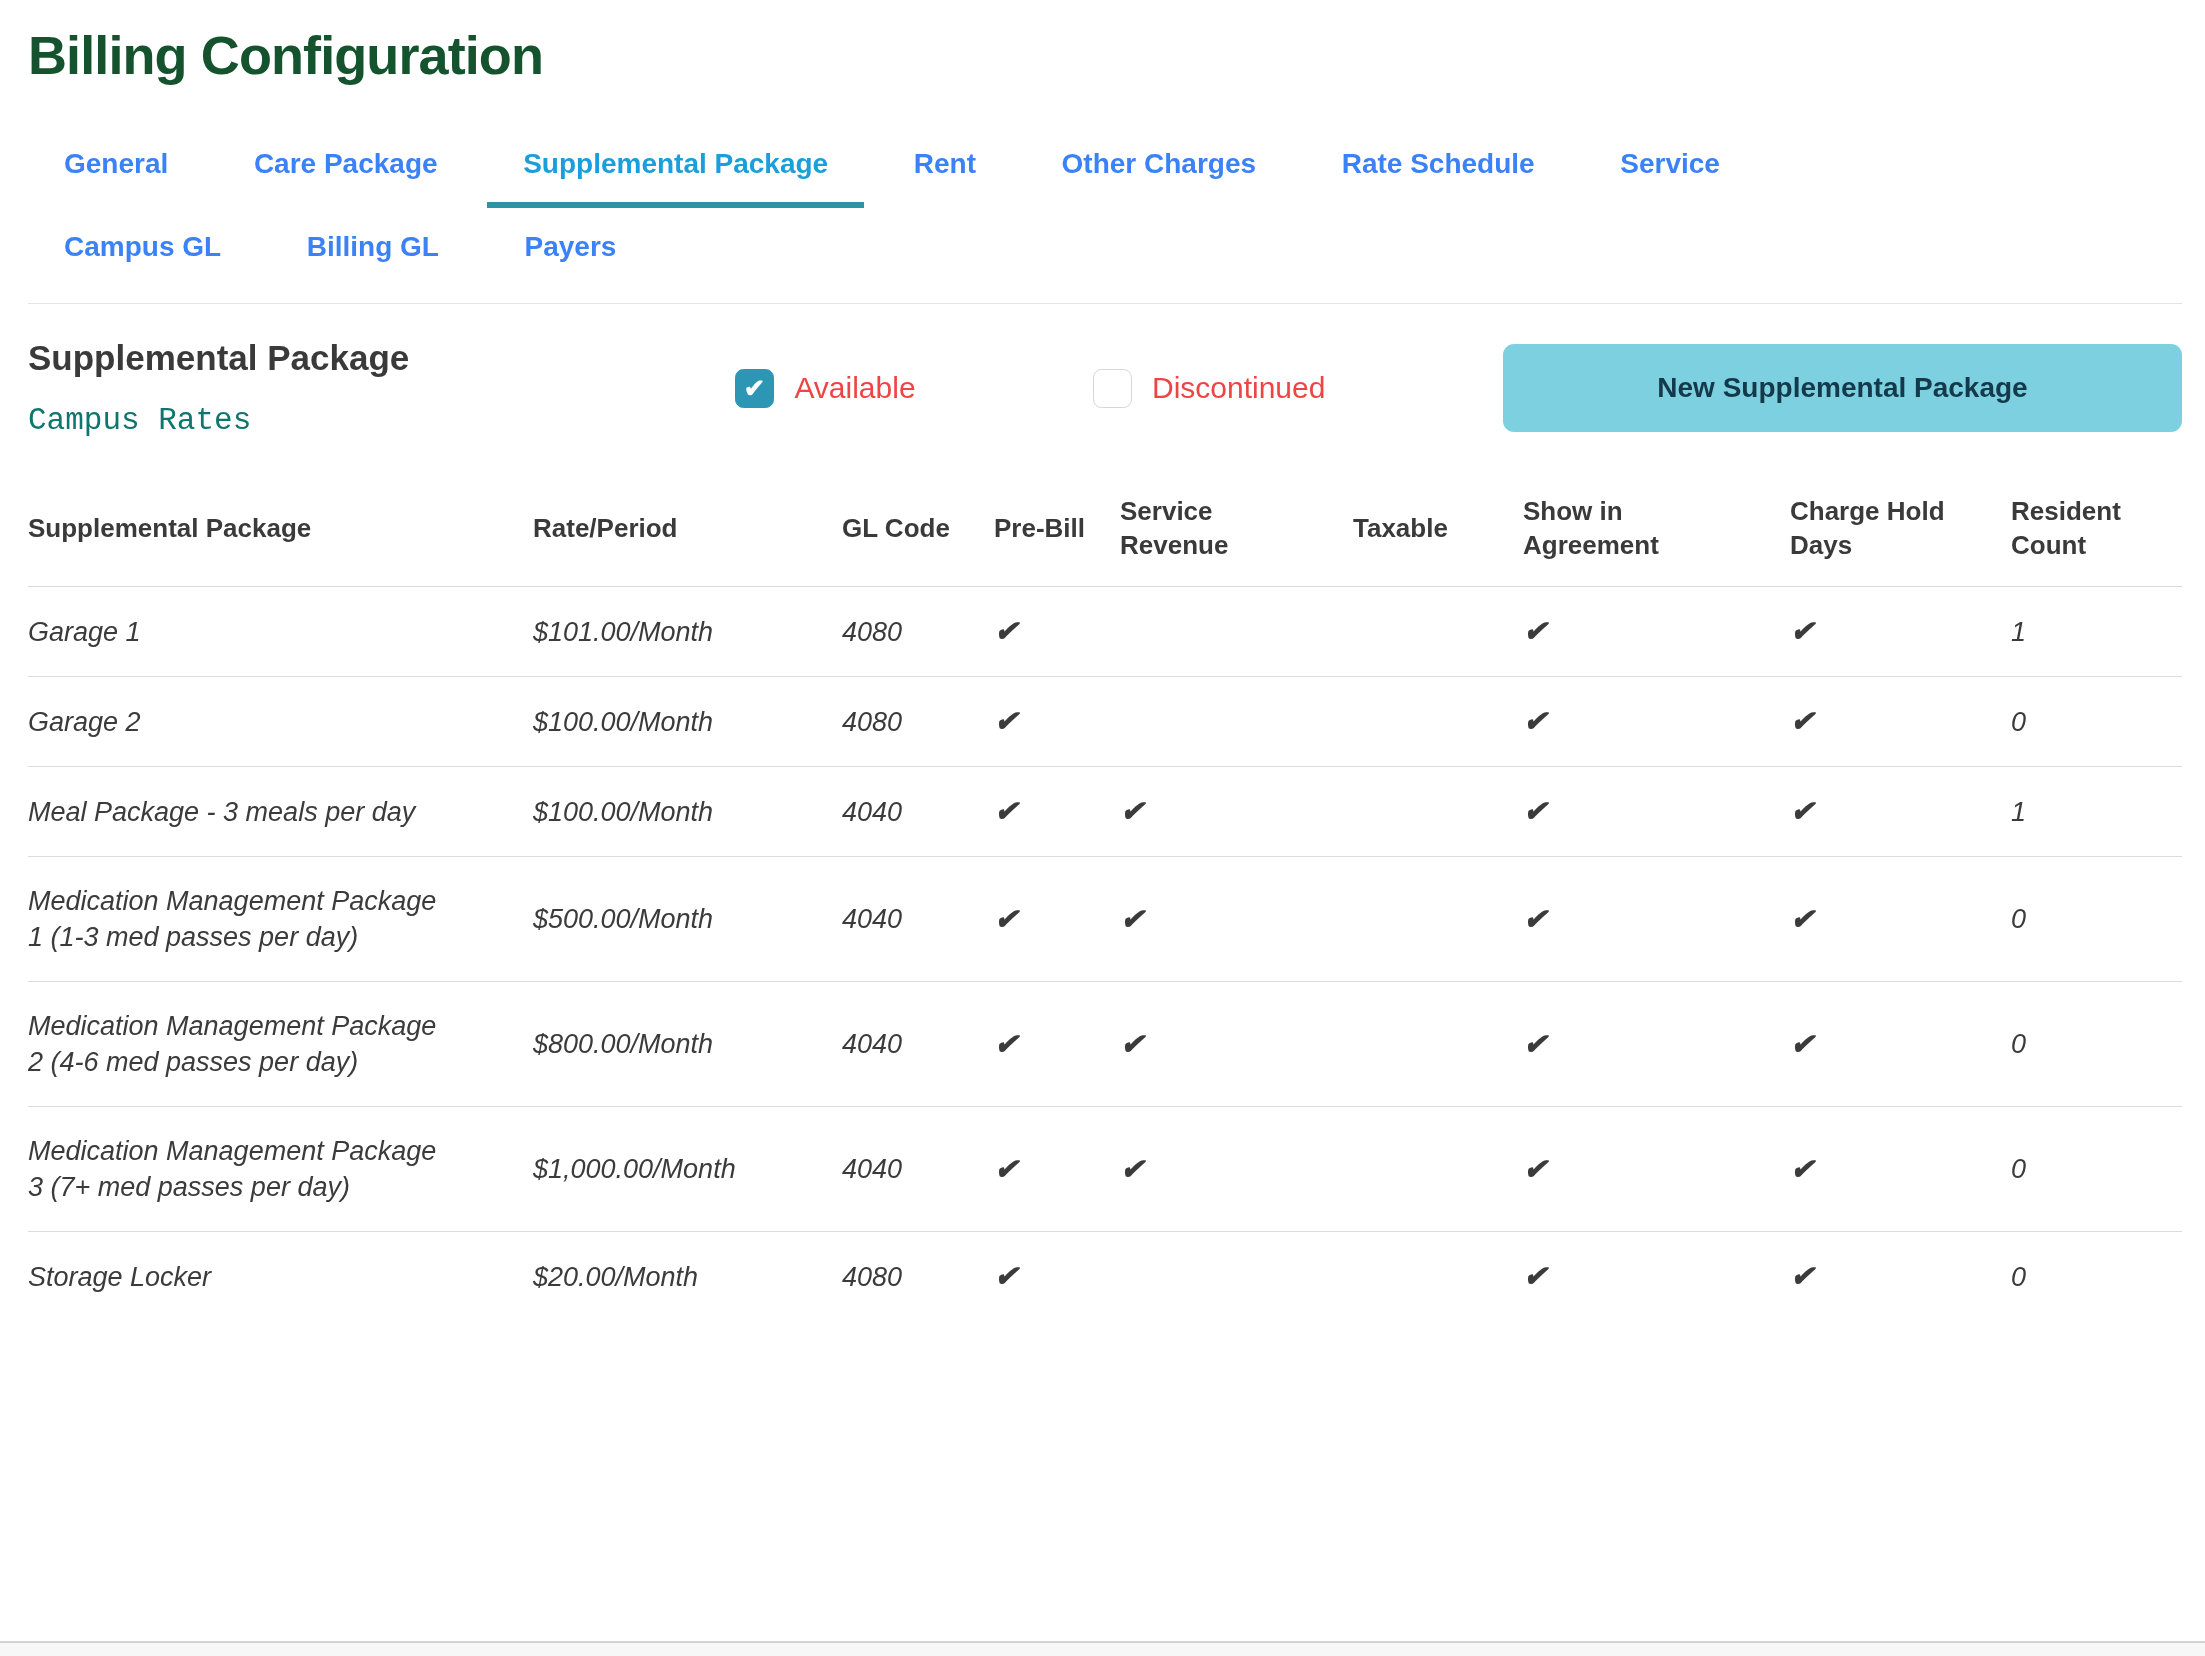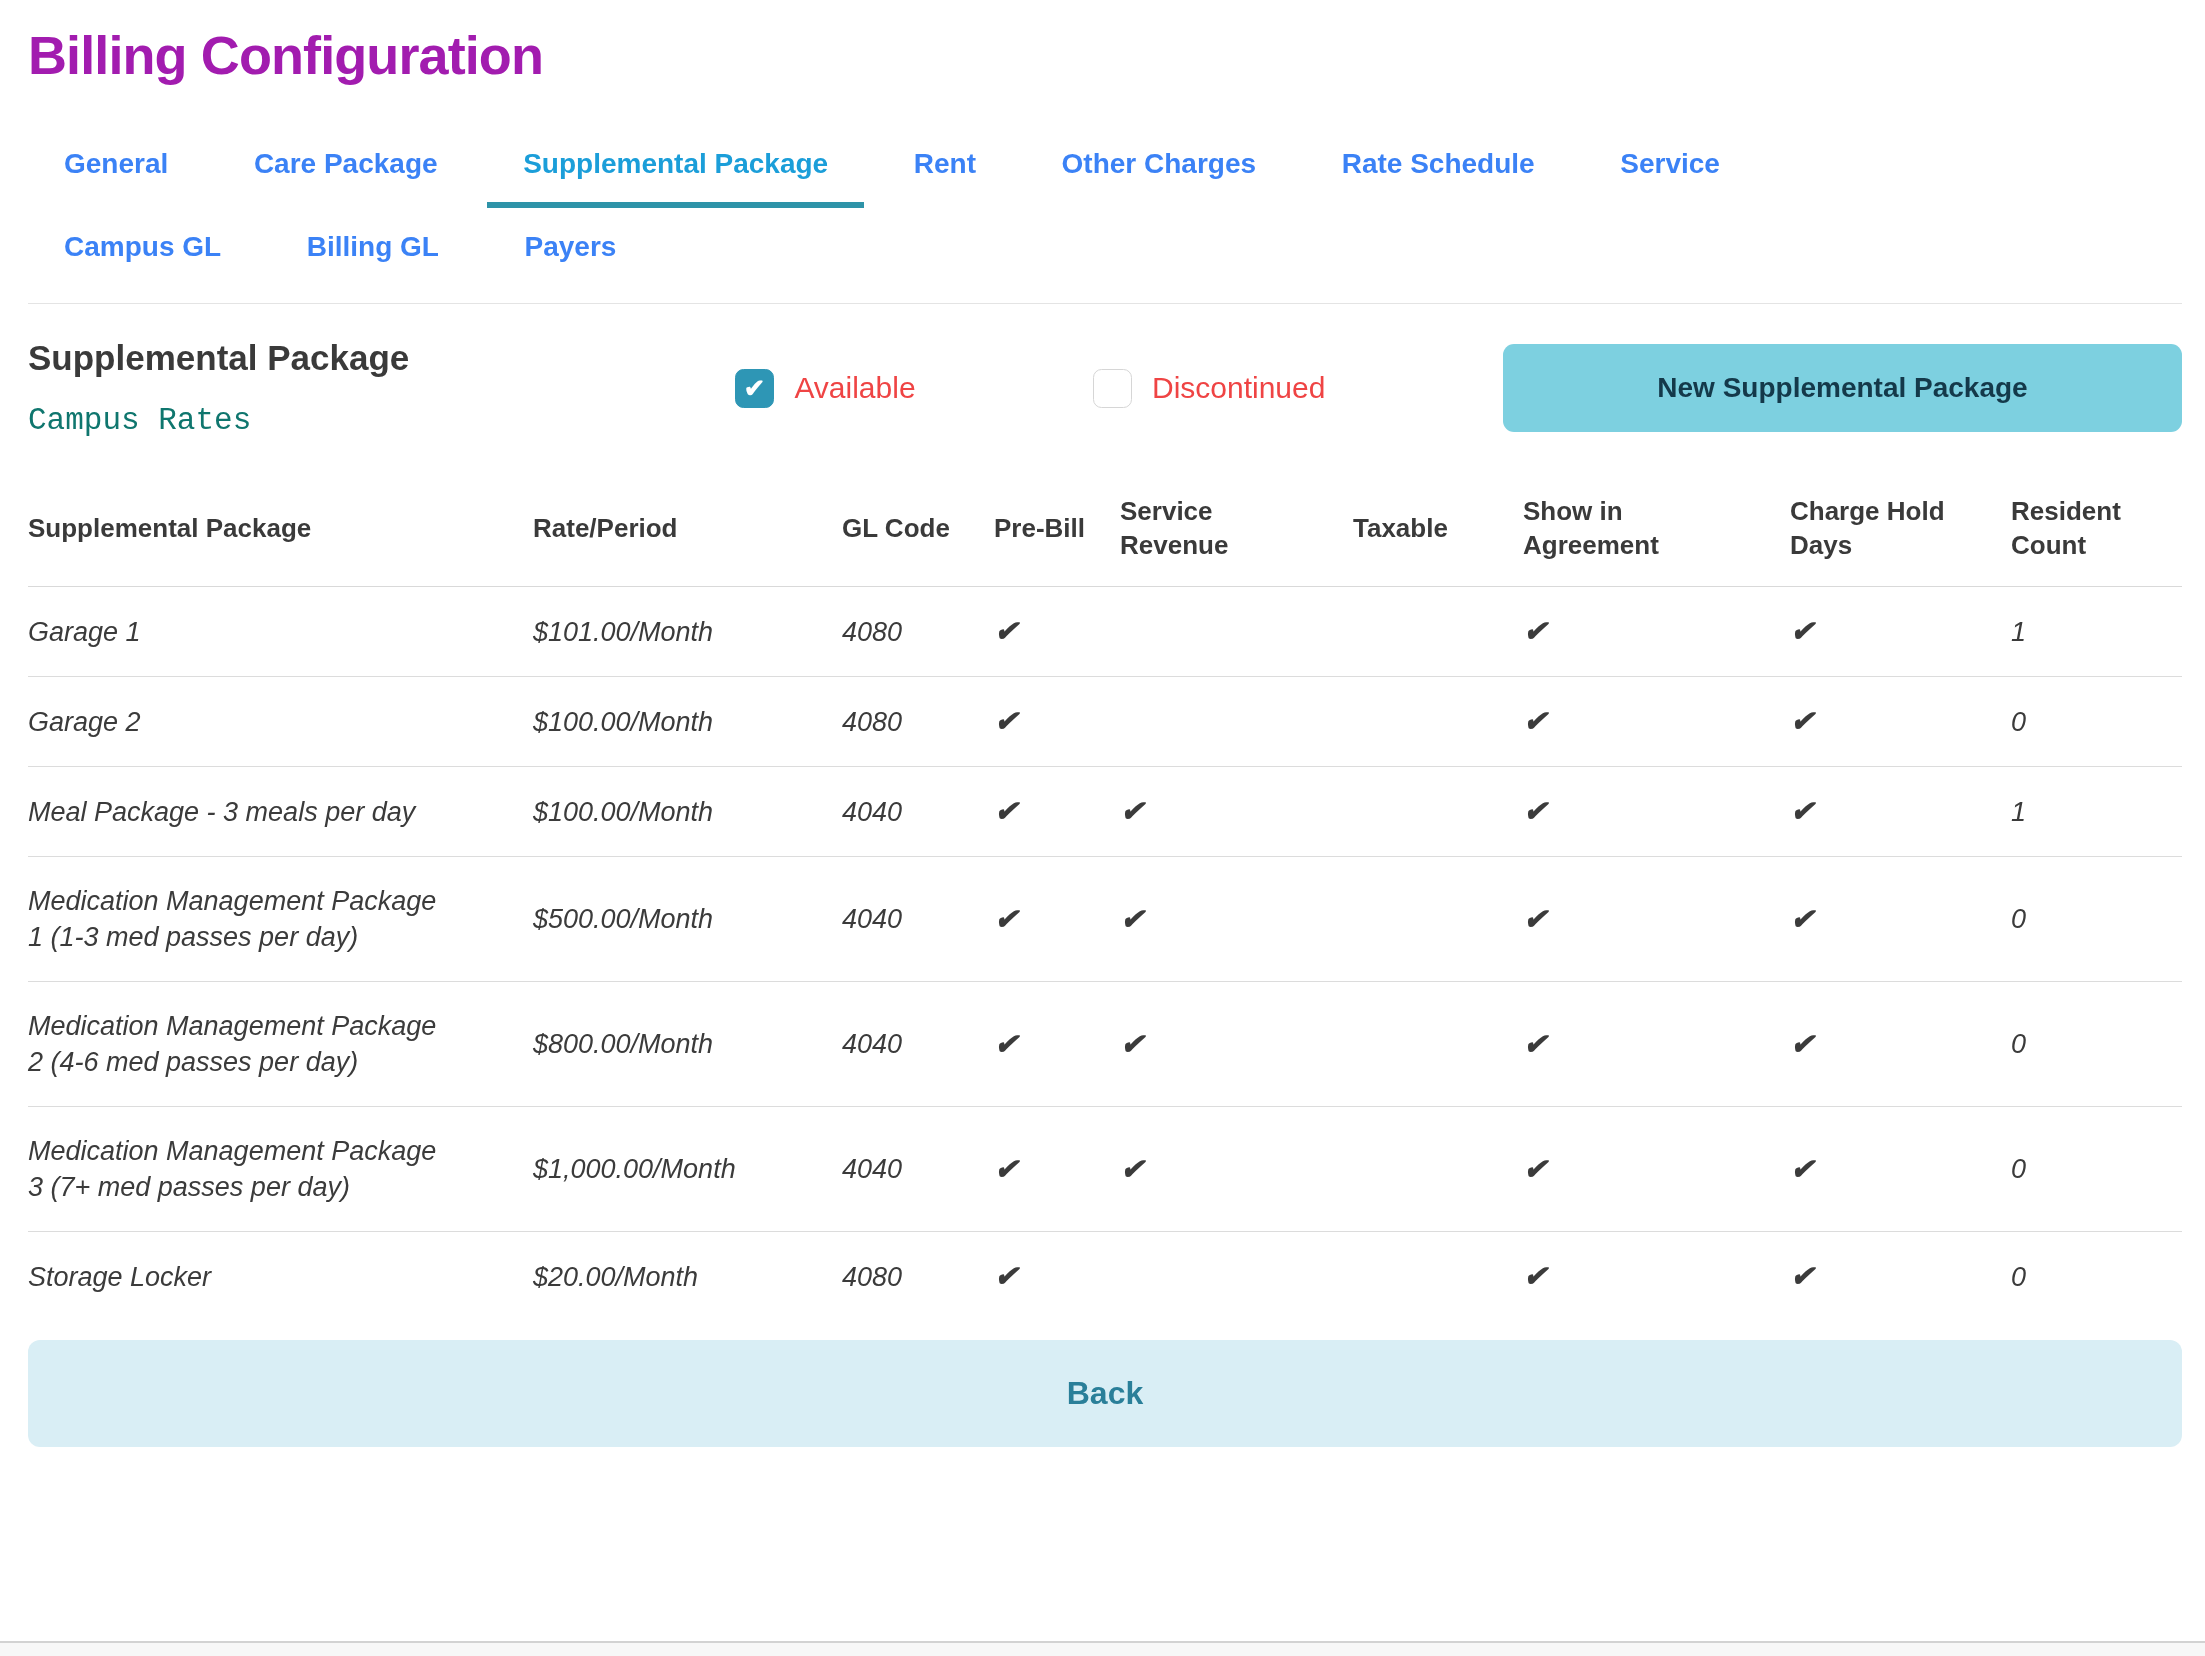--- a/index.html
+++ b/index.html
@@ -1,21 +1,21 @@
 <!DOCTYPE html>
 <html style="font-size:13.6px"><head>
 <meta charset="utf-8">
 <style>
   * { margin:0; padding:0; box-sizing:border-box; }
   html,body { background:#ffffff; }
   body { font-family:"Liberation Sans", sans-serif; color:#3b3b3b; }
   .page { position:relative; width:2205px; height:1656px; background:#fff; overflow:hidden; padding:24px 23px 0 28px; }
 
   
-  .page-title { font-size:54px; font-weight:700; color:#a21caf; letter-spacing:-0.9px; }
+  .page-title { font-size:54px; font-weight:700; color:#14532d; letter-spacing:-0.9px; }
 
   
   .tabs { margin-top:39px; border-bottom:1.7px solid #e4e4e4; padding-bottom:12px; }
   .tab-row { display:flex; align-items:stretch; height:83px; }
   .tab { display:flex; align-items:center; padding:0 36px; margin-right:13.6px; font-size:28px; font-weight:700; color:#3b82f6; cursor:pointer; border-bottom:6px solid transparent; }
   .tab.active { color:#1b9ed9; border-bottom-color:#2e93a8; }
 
   
   .section-bar { display:flex; align-items:center; margin-top:34px; }
   .section-heading { flex:0 0 707px; }
@@ -181,18 +181,17 @@
         <div class="cell"><span class="check"></span></div>
         <div class="cell"><span class="check"></span></div>
         <div class="cell"><span class="check">✔</span></div>
         <div class="cell"><span class="check">✔</span></div>
         <div class="cell">0</div>
       </div>
 
     </div>
   </div>
 
-  <button class="back-btn">Back</button>
 
   <div class="bottom-strip"></div>
 
 </div>
 
 
 </body></html>

